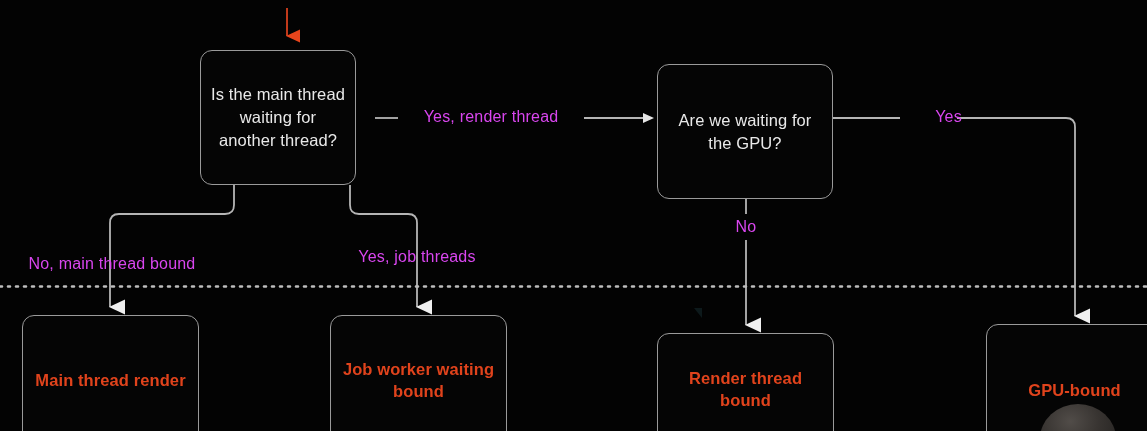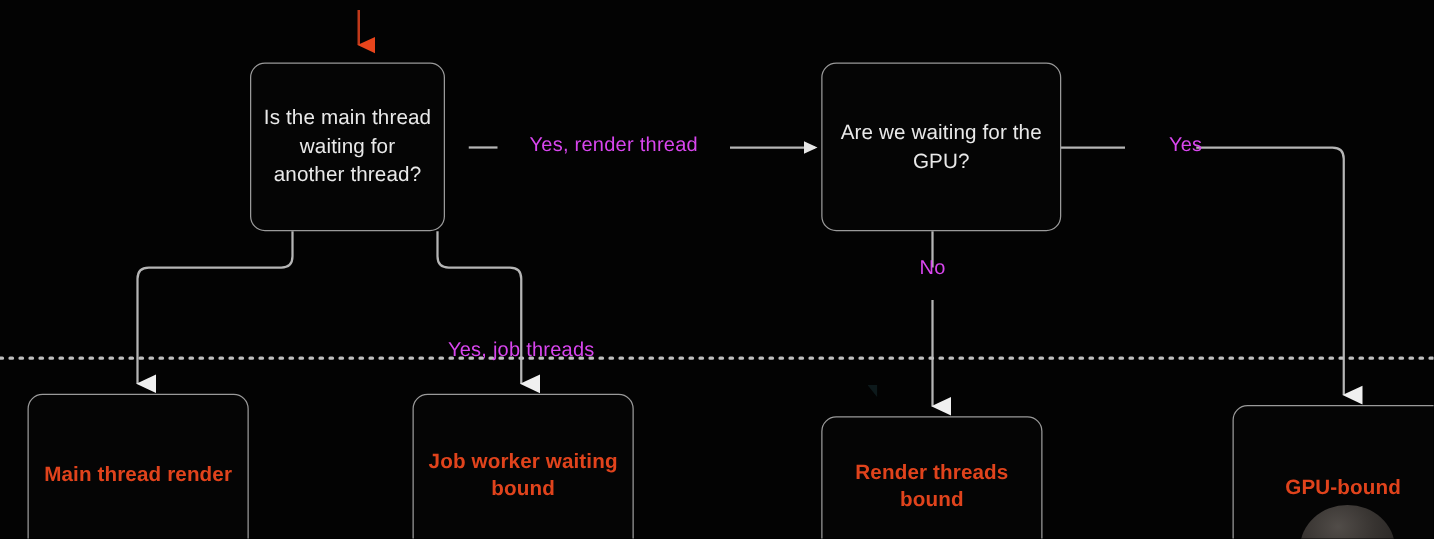--- a/index.html
+++ b/index.html
@@ -102,46 +102,47 @@
     <line x1="833" y1="118" x2="900" y2="118" stroke="#b5b5b5" stroke-width="1.8"></line>
     <path d="M 957 118 L 1066 118 Q 1075 118 1075 127 L 1075 316" fill="none" stroke="#b5b5b5" stroke-width="1.8" marker-end="url(#arrowWhiteDown)"></path>
 
     <line x1="0" y1="286.5" x2="1147" y2="286.5" stroke="#bdbdbd" stroke-width="2.6" stroke-linecap="round" stroke-dasharray="2 6"></line>
   </svg>
 
   <div class="node question" style="left:200px; top:50px; width:156px; height:135px;">
     <div class="node-label">Is the main thread waiting for another thread?</div>
   </div>
 
-  <div class="node question" style="left:657px; top:50px; width:192px; height:135px;text-align:center;">
+  <div class="node question" style="left:657px; top:64px; width:176px; height:135px;text-align:center;">
     <div class="node-label">Are we waiting for the GPU?</div>
   </div>
 
   <div class="node result" style="left:22px; top:315px; width:177px; height:130px;">
     <div class="node-label">Main thread render</div>
   </div>
 
   <div class="node result" style="left:330px; top:315px; width:177px; height:130px;">
     <div class="node-label">Job worker waiting bound</div>
   </div>
 
   <div class="node result" style="left:657px; top:333px; width:177px; height:112px;">
-    <div class="node-label">Render threads bound</div>
+    <div class="node-label">Render thread bound</div>
   </div>
 
   <div class="node result" style="left:986px; top:324px; width:177px; height:121px; align-items:flex-start; padding-top:54px;">
     <div class="node-label">GPU-bound</div>
   </div>
 
   <div class="blob" style="left:1040px; top:404px; width:76px; height:58px;"></div>
 
   <div class="artifact" style="left:694px; top:308px; width:8px; height:10px; clip-path:polygon(100% 0,100% 100%,0 0);"></div>
 
   <div class="edge-label" style="left:398px; top:108px; width:186px;">Yes, render thread</div>
 
+  <div class="edge-label" style="left:0px; top:255px; width:224px;">No, main thread bound</div>
 
-  <div class="edge-label" style="left:337px; top:272px; width:160px;text-align:center;">Yes, job threads</div>
+  <div class="edge-label" style="left:337px; top:248px; width:160px;text-align:center;">Yes, job threads</div>
 
-  <div class="edge-label" style="left:716px; top:206px; width:60px;">No</div>
+  <div class="edge-label" style="left:716px; top:218px; width:60px;">No</div>
 
   <div class="edge-label" style="left:920px; top:108px; width:57px;">Yes</div>
 
 </div>
 
 </body></html>

